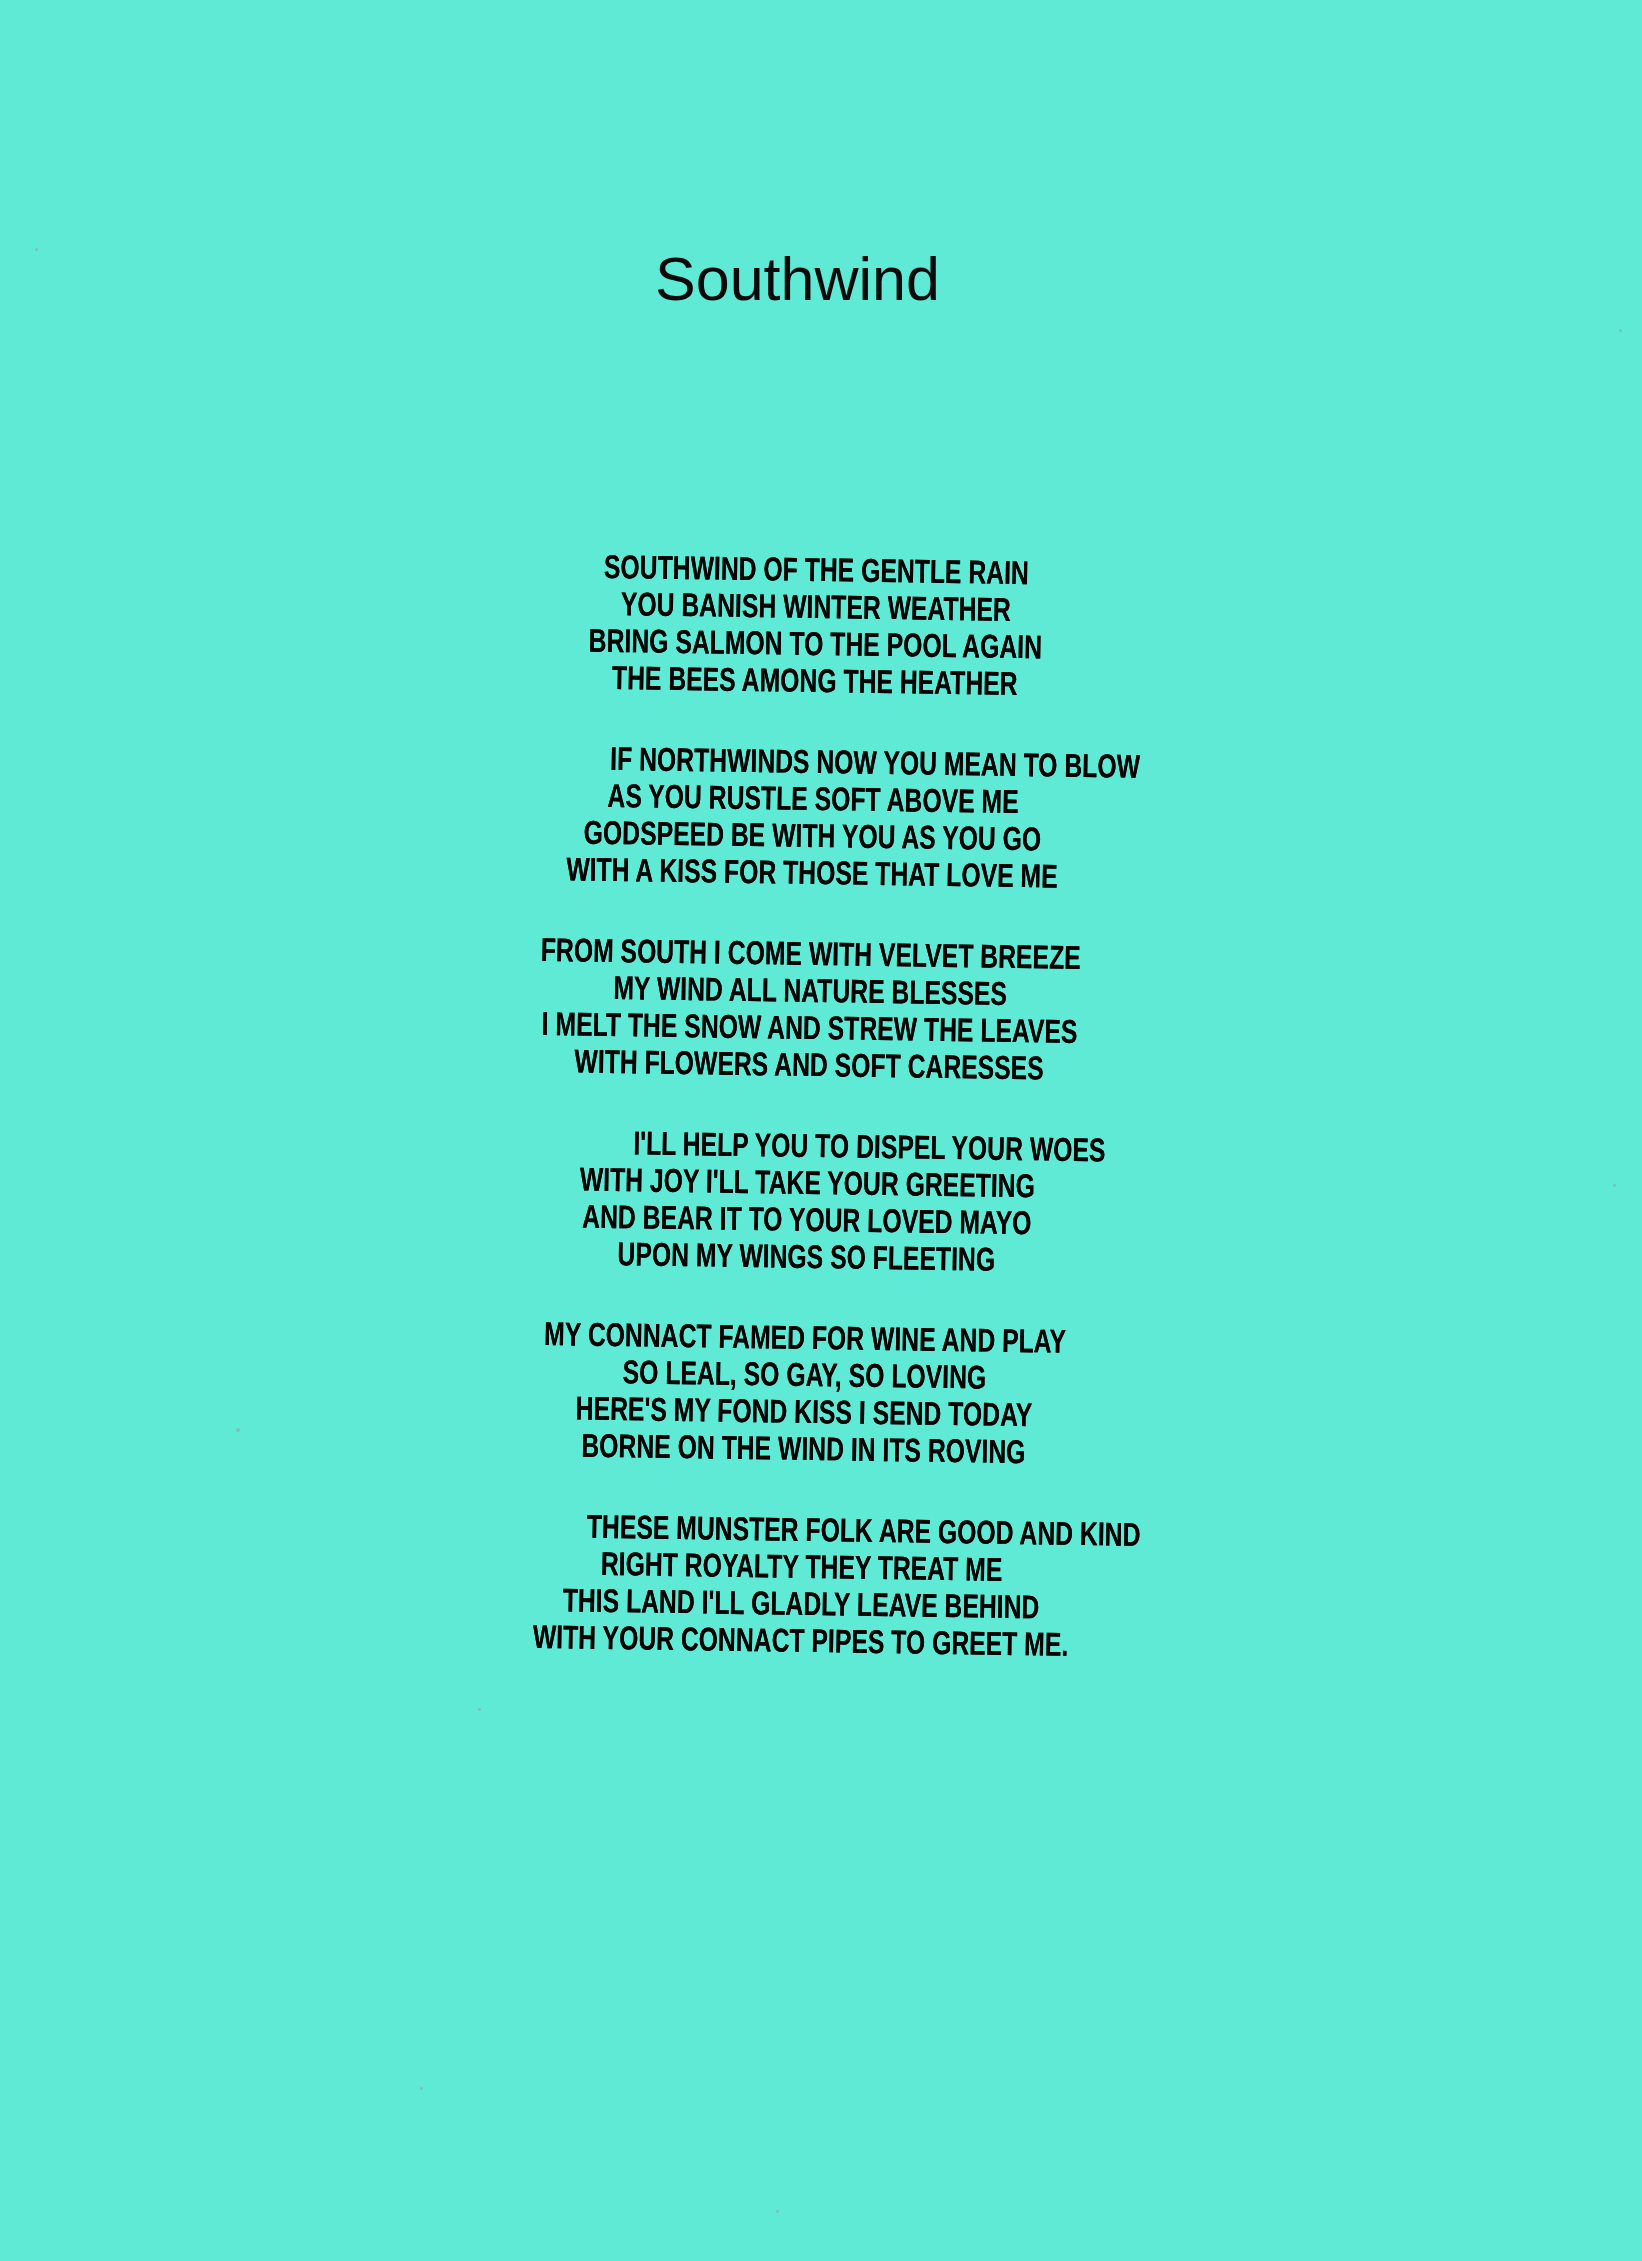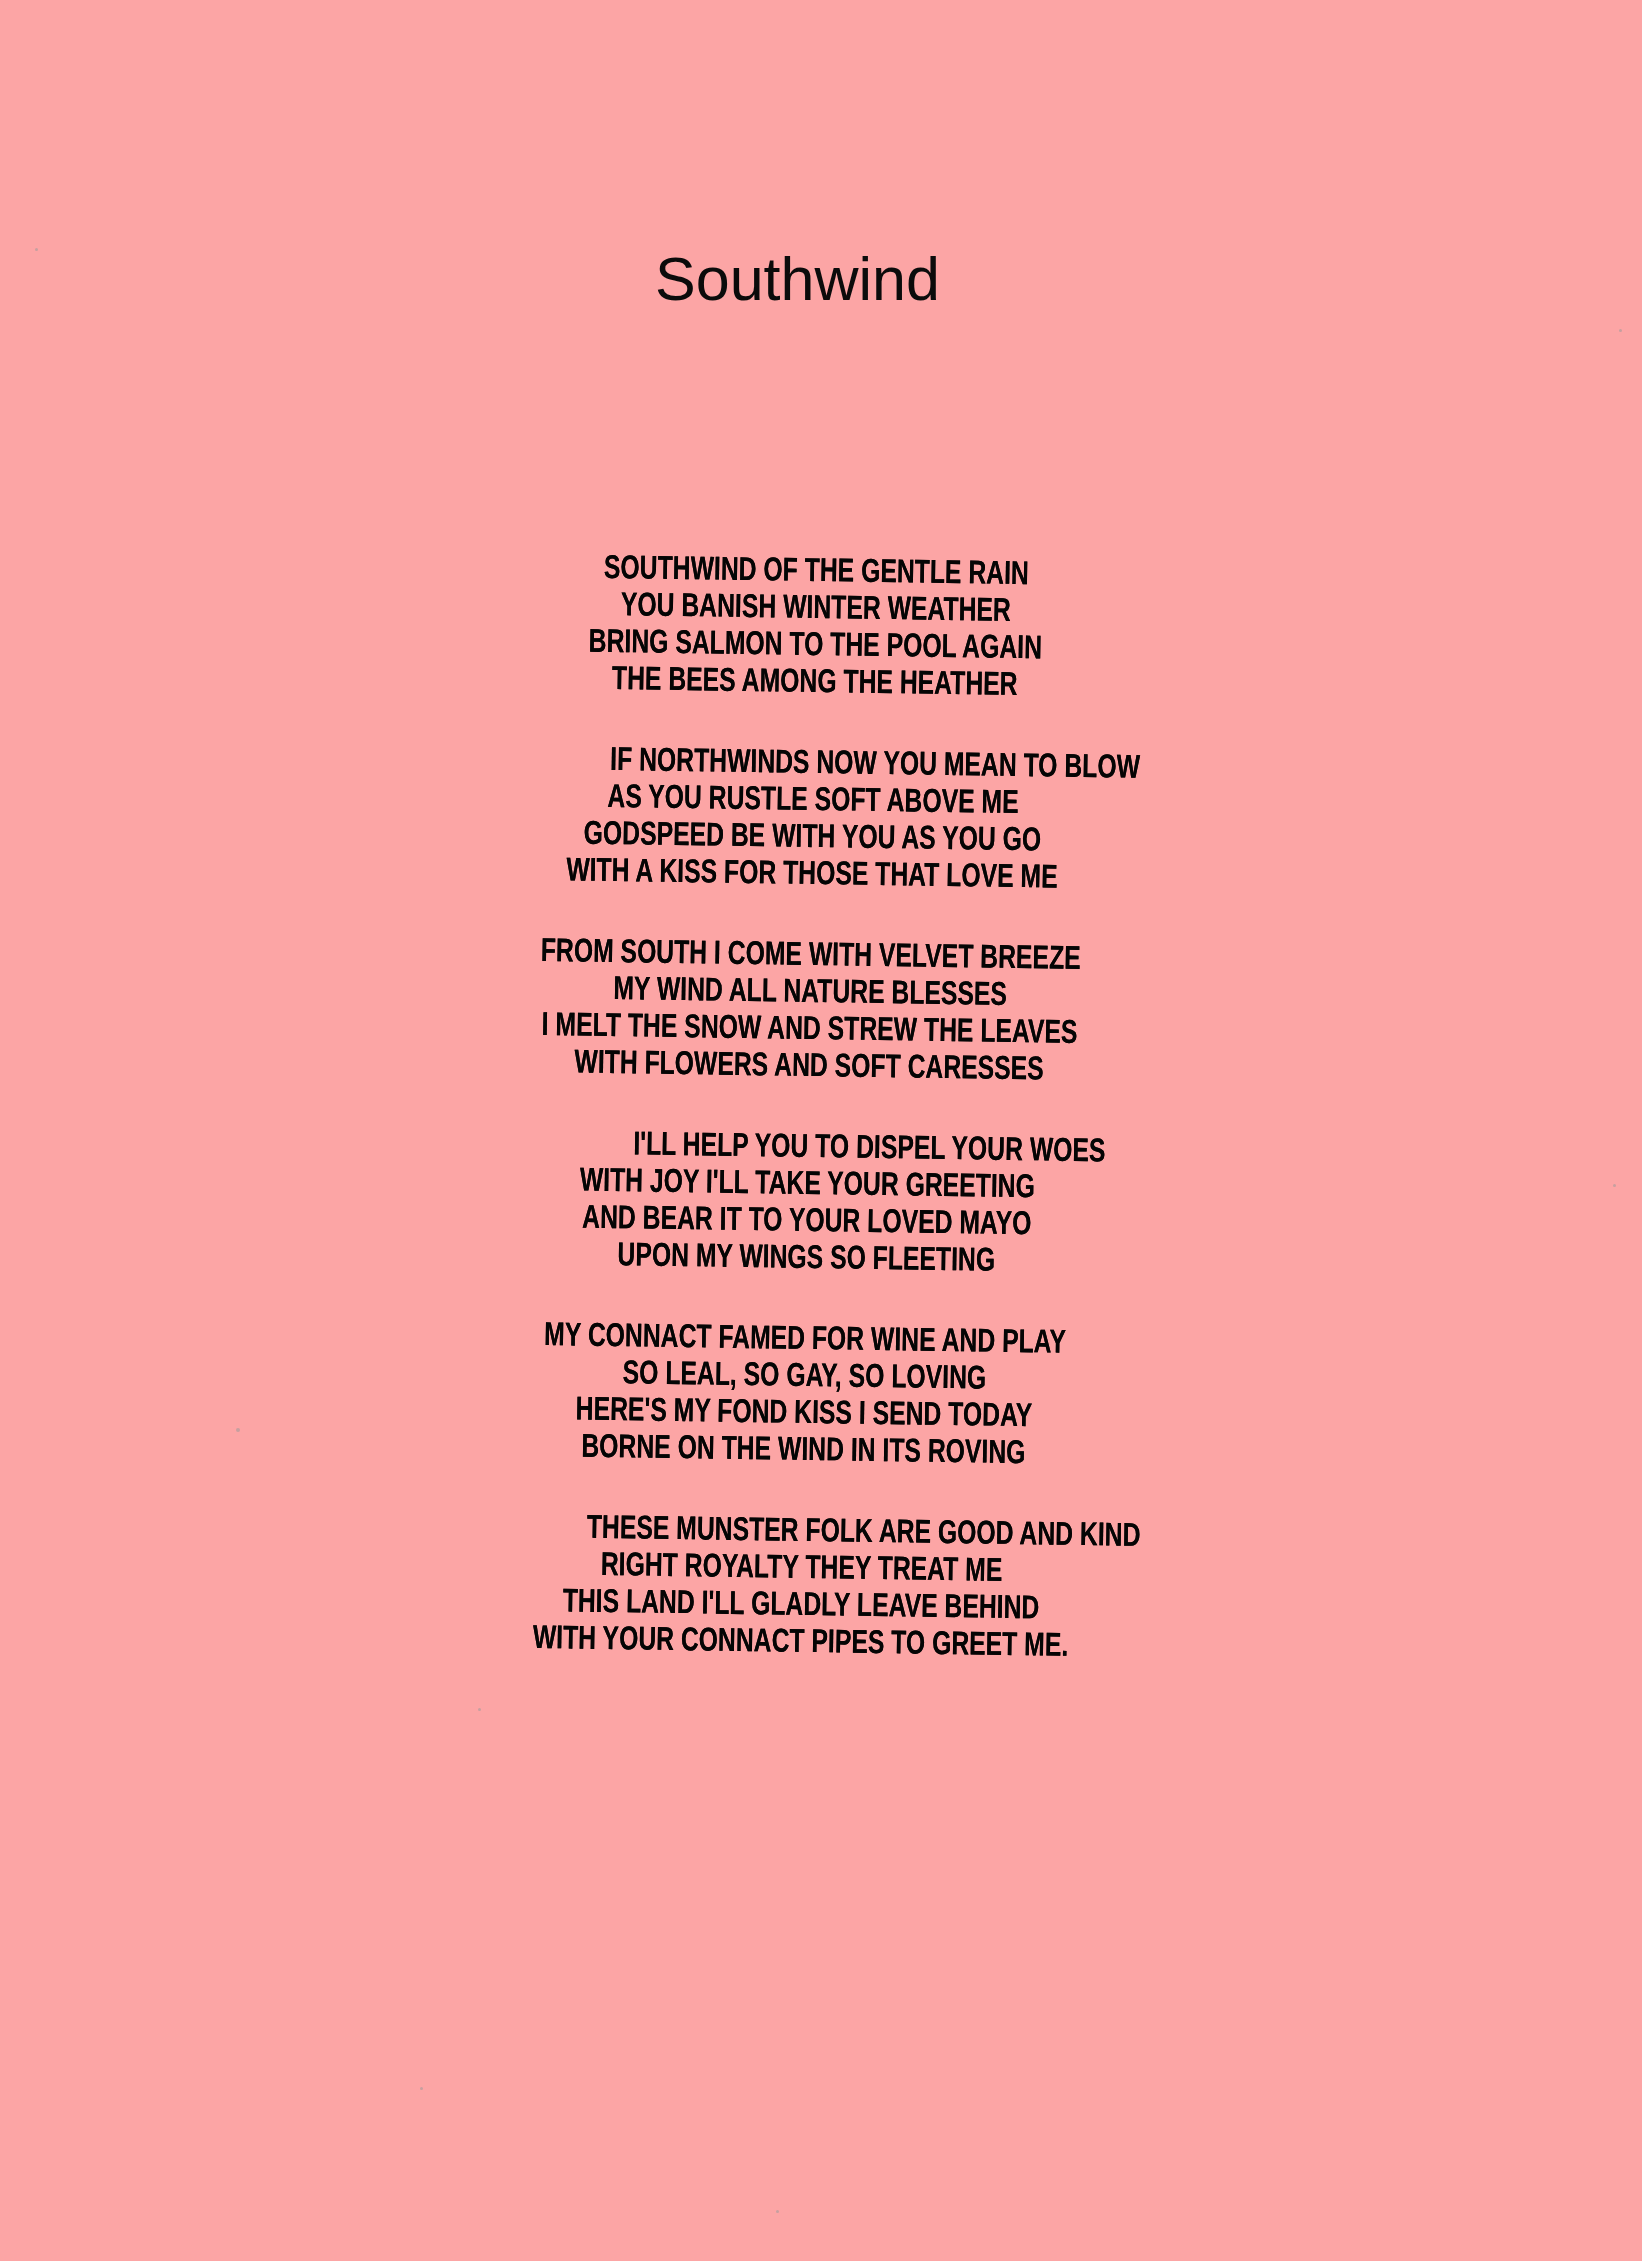--- a/index.html
+++ b/index.html
@@ -10,21 +10,21 @@
     width: 1643px;
     height: 2261px;
     background: #ffffff;
     position: relative;
     overflow: hidden;
     font-family: "Liberation Sans", sans-serif;
   }
   .page {
     position: absolute;
     inset: 0;
-    background: #fca5a5;
+    background: #5eead4;
   }
   .title {
     position: absolute;
     top: 244px;
     left: 0;
     width: 1643px;
     margin: 0;
     text-align: center;
     transform: translateX(-24px);
     font-size: 61px;

